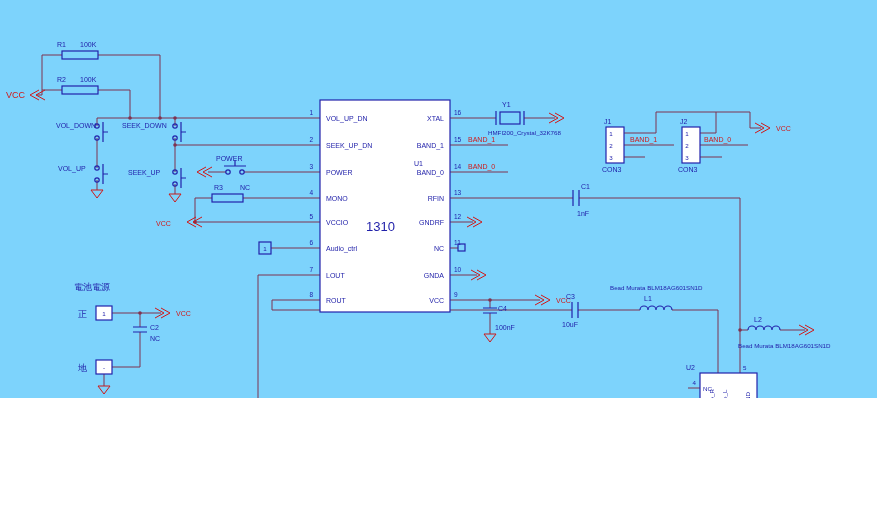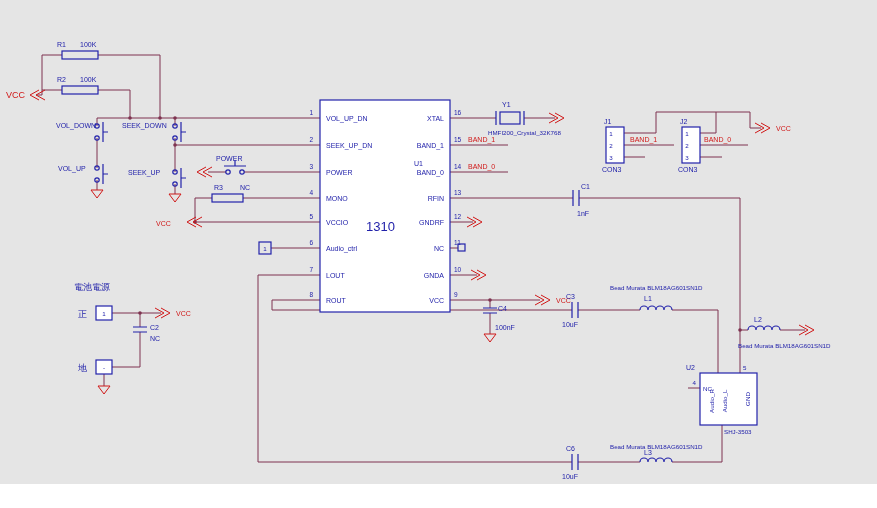--- a/index.html
+++ b/index.html
@@ -1,16 +1,16 @@
 <!DOCTYPE html>
 <html><head>
 <meta charset="utf-8">
 <style>
   html,body{margin:0;padding:0;background:#fff;}
-  .canvas{position:relative;width:877px;height:484px;background:#e5e5e5;overflow:hidden;
+  .canvas{position:relative;width:877px;height:398px;background:#7dd3fc;overflow:hidden;
           font-family:"Liberation Sans", sans-serif;}
   svg{position:absolute;left:0;top:0;}
   svg text{fill:#2222aa;font-size:7px;font-family:"Liberation Sans",sans-serif;}
   svg text.sm{font-size:6.2px;}
   svg text.num{font-size:6.5px;}
   svg text.lg{font-size:9px;}
   svg text.part{font-size:13px;}
   svg text.red{fill:#d01818;}
   .wire{stroke:#7e3350;stroke-width:1;fill:none;}
   .comp{stroke:#2222aa;stroke-width:1.2;fill:none;}

